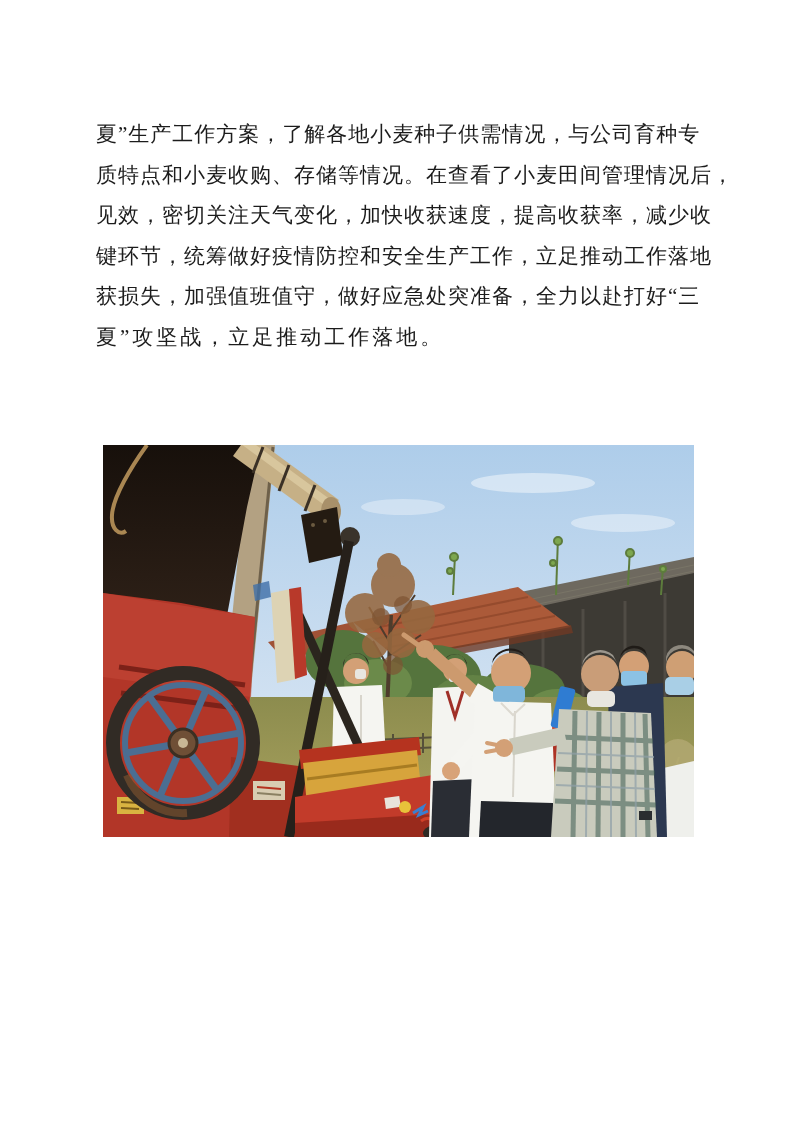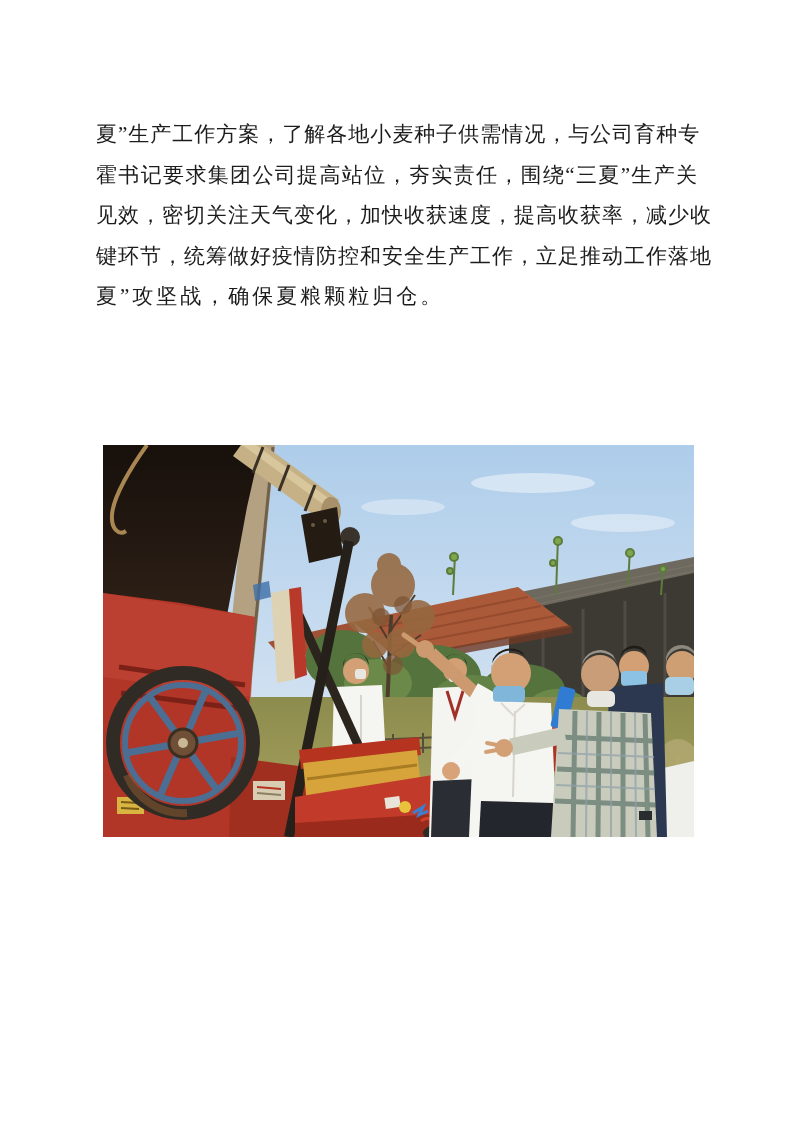--- a/index.html
+++ b/index.html
@@ -39,24 +39,25 @@
   }
   .photo-wrap svg{display:block;}
 </style>
 </head>
 <body>
 
 <div class="page">
 
   <div class="doc-text">
     <div class="doc-line">夏”生产工作方案，了解各地小麦种子供需情况，与公司育种专</div>
-    <div class="doc-line">霍书记要求集团公司提高站位，夯实责任，围绕“三夏”生产关</div>
+    <div class="doc-line">质特点和小麦收购、存储等情况。在查看了小麦田间管理情况后，</div>
     <div class="doc-line">见效，密切关注天气变化，加快收获速度，提高收获率，减少收</div>
     <div class="doc-line">键环节，统筹做好疫情防控和安全生产工作，立足推动工作落地</div>
-    <div class="doc-line last">夏”攻坚战，确保夏粮颗粒归仓。</div>
+    <div class="doc-line">获损失，加强值班值守，做好应急处突准备，全力以赴打好“三</div>
+    <div class="doc-line last">夏”攻坚战，立足推动工作落地。</div>
   </div>
 
   <figure class="photo-wrap" style="margin:0">
     <svg width="591" height="392" viewBox="0 0 591 392" xmlns="http://www.w3.org/2000/svg">
       <defs>
         <linearGradient id="skyg" x1="0" y1="0" x2="0" y2="1">
           <stop offset="0" style="stop-color:var(--sky_top,#aecdea)"></stop>
           <stop offset="1" style="stop-color:var(--sky_bottom,#e2ebf5)"></stop>
         </linearGradient>
         <linearGradient id="darkg" x1="0" y1="0" x2="0" y2="1">

